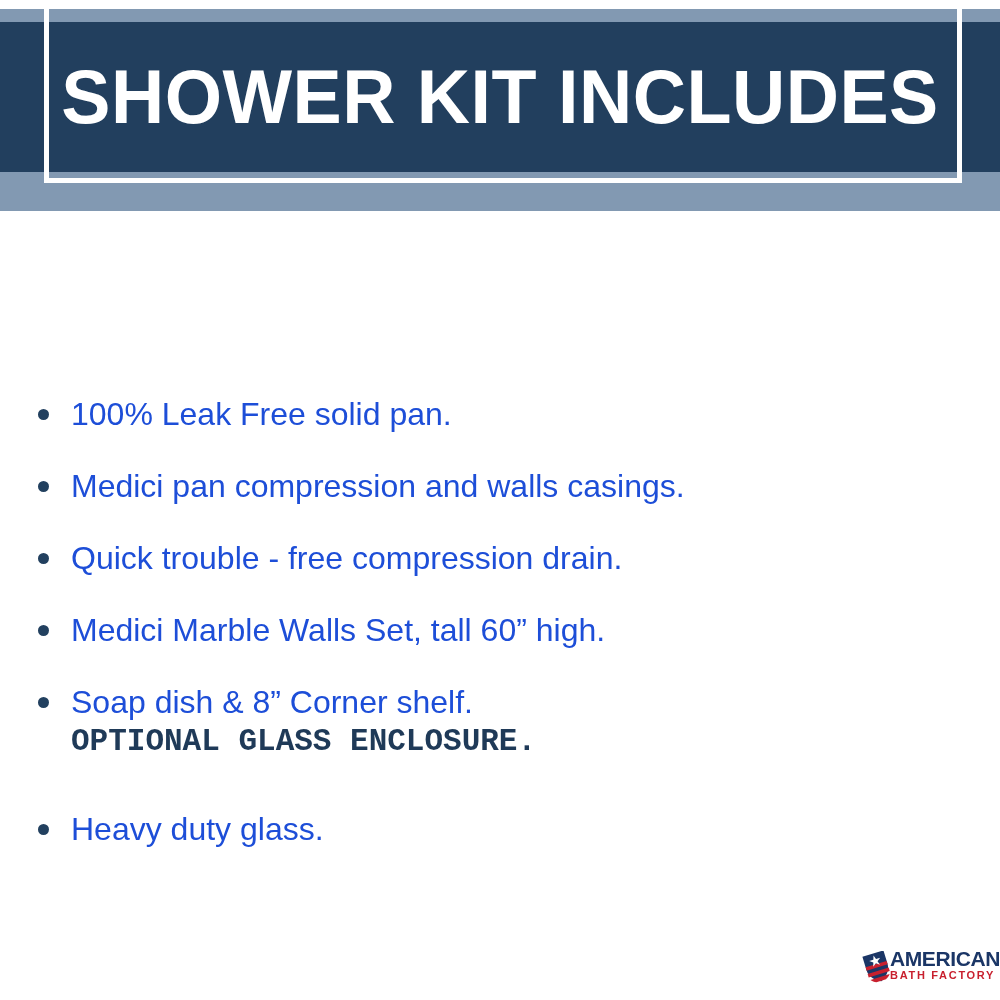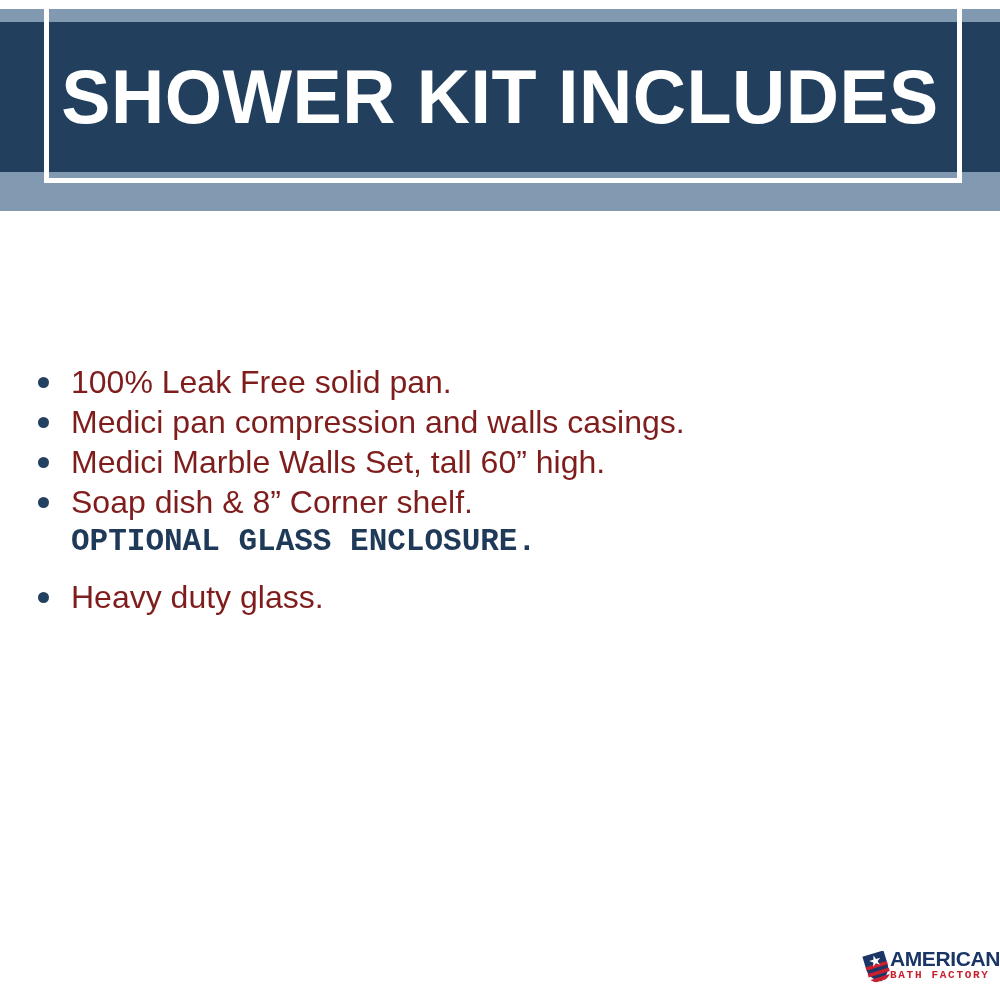--- a/index.html
+++ b/index.html
@@ -77,25 +77,26 @@
     width: 900px;
   }
   .bullet-list {
     list-style: none;
     margin: 0;
     padding: 0;
   }
   .bullet-item {
     position: relative;
     padding-left: 35px;
-    color: #7f1d1d;
+    color: #1d4ed8;
     font-family: "Liberation Sans", sans-serif;
     font-size: 32px;
     line-height: 40px;
     white-space: nowrap;
+    margin-top: 32px;
   }
   .bullet-item::before {
     content: "";
     position: absolute;
     left: 2px;
     top: 15px;
     width: 11px;
     height: 11px;
     border-radius: 50%;
     background: #22405f;
@@ -141,21 +142,21 @@
     font-family: "Liberation Sans", sans-serif;
     font-weight: bold;
     font-size: 21px;
     line-height: 21px;
     letter-spacing: -0.4px;
     white-space: nowrap;
   }
   .logo-word-sub {
     display: block;
     color: #c8202e;
-    font-family: Liberation Mono, monospace;
+    font-family: Liberation Sans, sans-serif;
     font-weight: bold;
     font-size: 11px;
     line-height: 13px;
     letter-spacing: 1.7px;
     text-align: right;
     padding-right: 2px;
     white-space: nowrap;
   }
 </style>
 </head>
@@ -166,20 +167,21 @@
   <div class="banner-navyband"></div>
   <div class="banner-frame"></div>
   <div class="banner-title">SHOWER KIT INCLUDES</div>
 </div>
 
 <div class="content">
 
   <ul class="bullet-list">
     <li class="bullet-item">100% Leak Free solid pan.</li>
     <li class="bullet-item">Medici pan compression and walls casings.</li>
+    <li class="bullet-item">Quick trouble - free compression drain.</li>
     <li class="bullet-item">Medici Marble Walls Set, tall 60” high.</li>
     <li class="bullet-item">Soap dish &amp; 8” Corner shelf.</li>
   </ul>
 
   <div class="optional-line">OPTIONAL GLASS ENCLOSURE.</div>
 
   <div class="group-gap"></div>
 
   <ul class="bullet-list">
     <li class="bullet-item">Heavy duty glass.</li>

